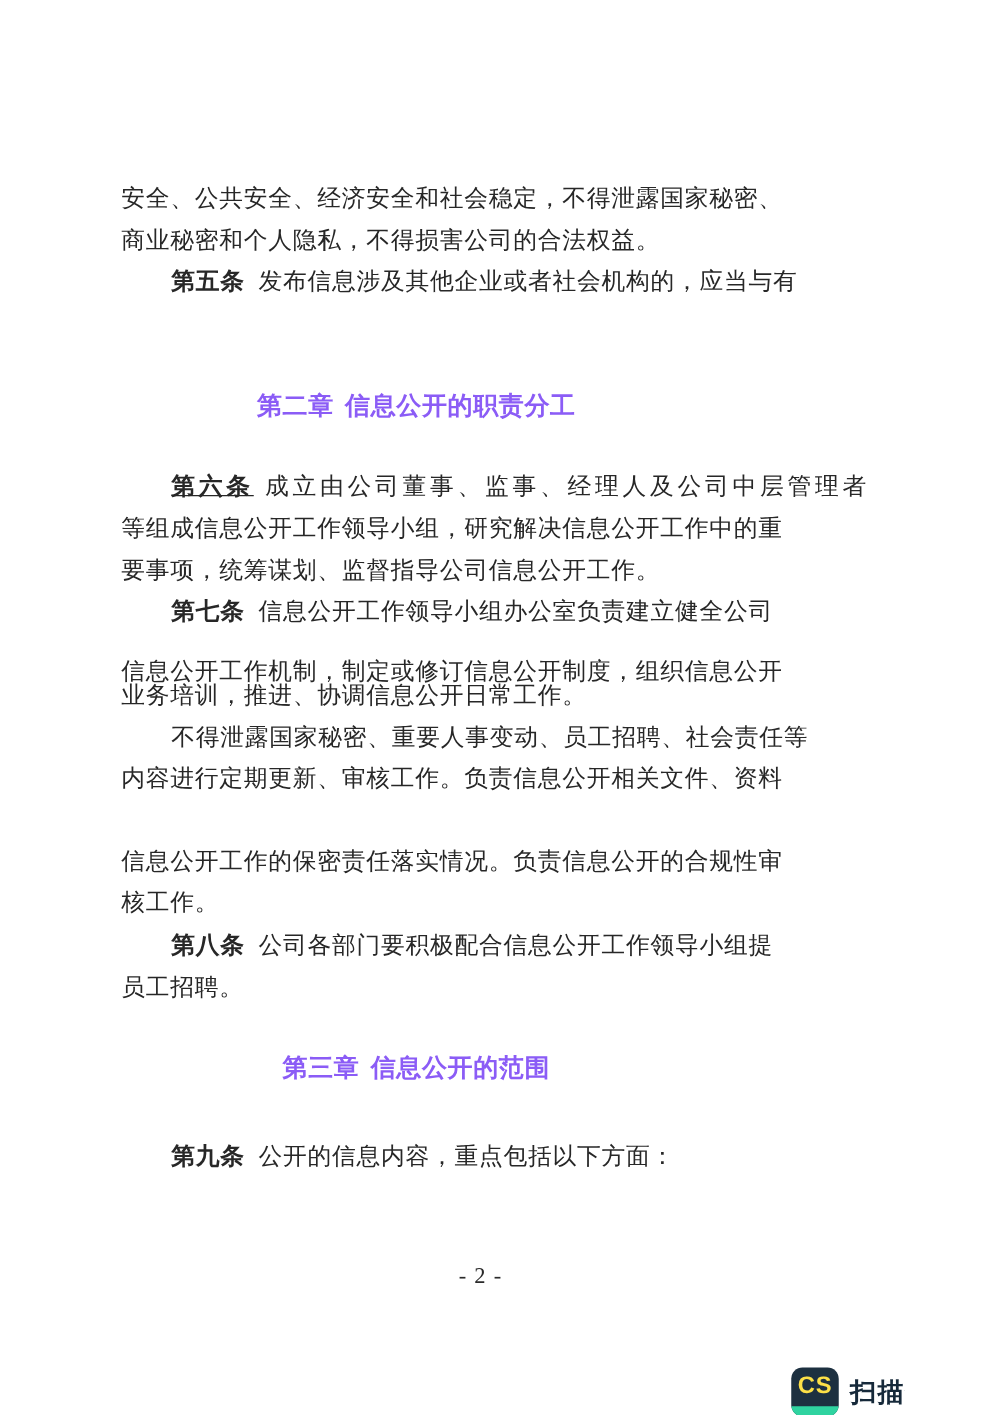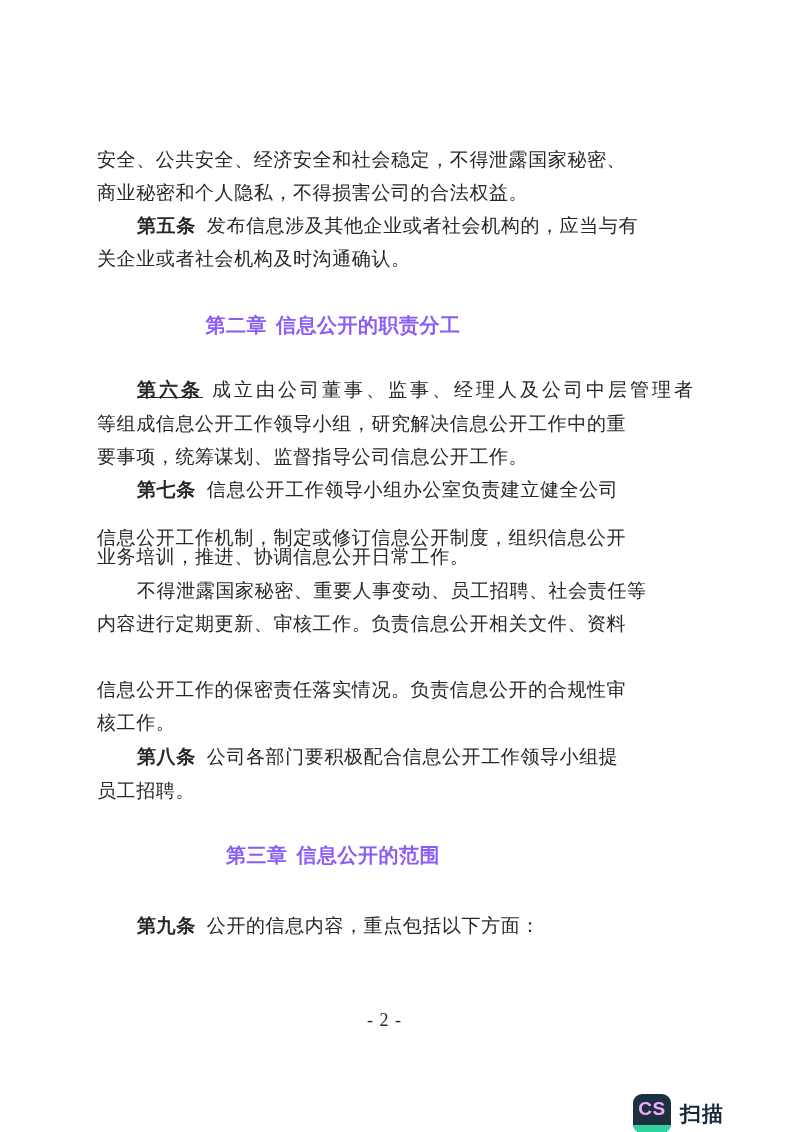--- a/index.html
+++ b/index.html
@@ -51,21 +51,21 @@
   }
   .wm-logo {
     position:relative;
     width:38px; height:39px;
     background:#1d3040;
     border-radius:9px;
     overflow:hidden;
     display:flex; justify-content:center;
   }
   .wm-cs {
-    color:#f0abfc;
+    color:#fde047;
     font-weight:bold;
     font-size:19px; line-height:30px;
     letter-spacing:0.5px;
   }
   .wm-green {
     position:absolute;
     left:0; right:0; bottom:0; height:8px;
     background:#2fd3a0;
   }
   .wm-text {
@@ -78,21 +78,20 @@
 </style>
 </head>
 <body>
 
 <div class="page">
 
   <div class="ln" style="top:134px">安全、公共安全、经济安全和社会稳定，不得泄露国家秘密、</div>
   <div class="ln" style="top:167px">商业秘密和个人隐私，不得损害公司的合法权益。</div>
 
   <div class="ln indent" style="top:200px"><span class="lbl">第五条</span><span>发布信息涉及其他企业或者社会机构的，应当与有</span></div>
-  <div class="ln" style="top:233px">关企业或者社会机构及时沟通确认。</div>
 
   <div class="chapter" style="top:300px"><span class="ch-num">第二章</span><span>信息公开的职责分工</span></div>
 
   <div class="ln indent wide" style="top:364px"><span class="lbl">第六条</span><span>成立由公司董事、监事、经理人及公司中层管理者</span></div>
   <div class="ln" style="top:398px">等组成信息公开工作领导小组，研究解决信息公开工作中的重</div>
   <div class="ln" style="top:431px">要事项，统筹谋划、监督指导公司信息公开工作。</div>
 
   <div class="ln indent" style="top:464px"><span class="lbl">第七条</span><span>信息公开工作领导小组办公室负责建立健全公司</span></div>
   <div class="ln" style="top:512px">信息公开工作机制，制定或修订信息公开制度，组织信息公开</div>
   <div class="ln" style="top:531px">业务培训，推进、协调信息公开日常工作。</div>

